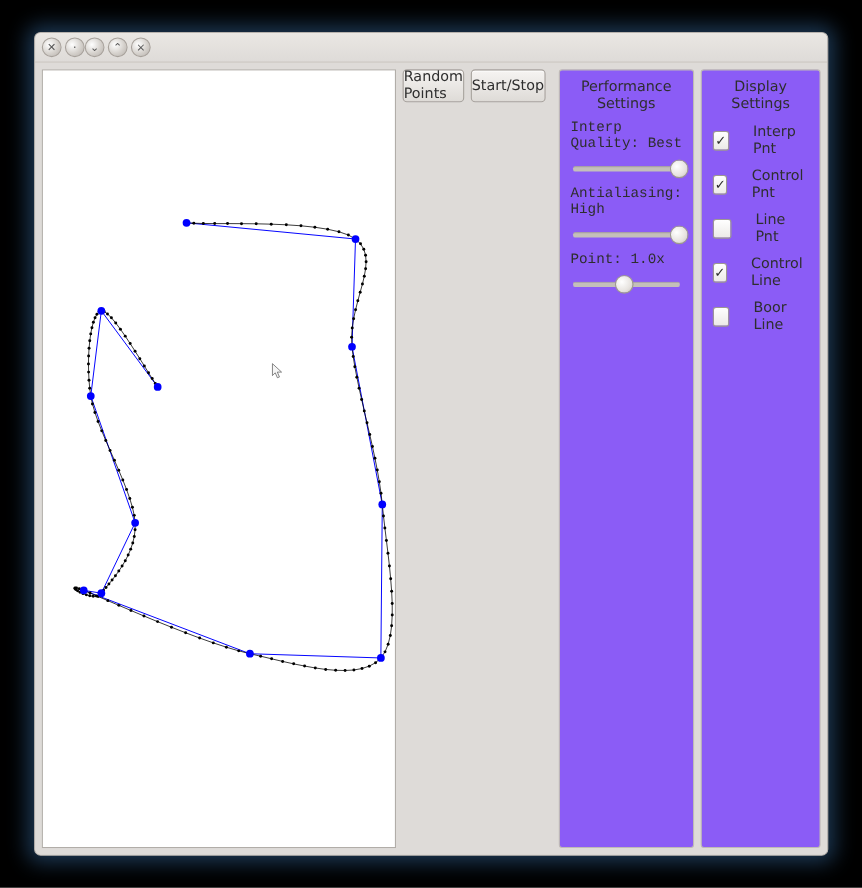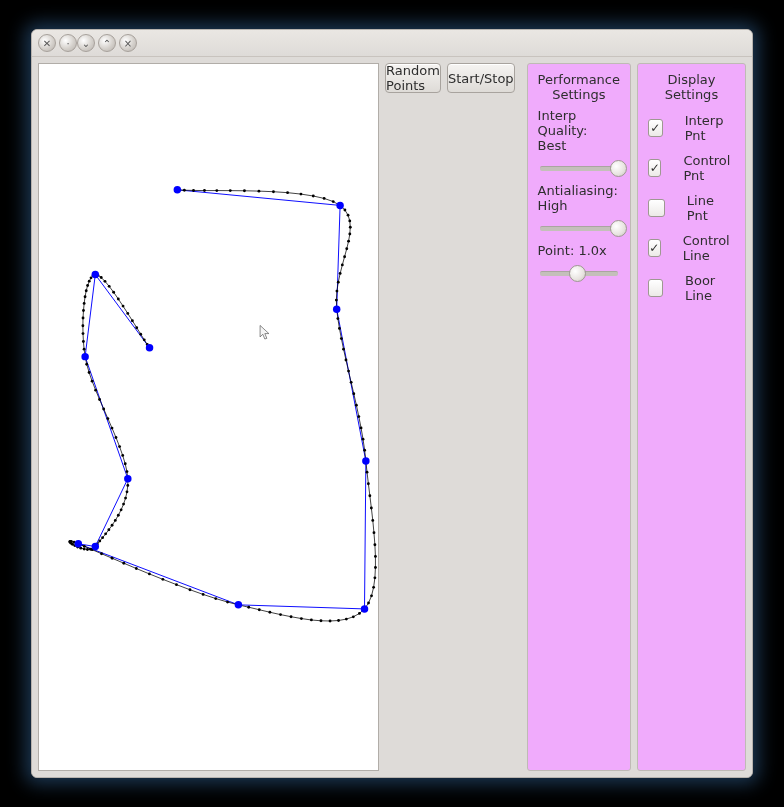--- a/index.html
+++ b/index.html
@@ -77,28 +77,28 @@
     display:flex; align-items:center; justify-content:center;
     box-shadow: inset 0 1px 0 #fff;
   }
   .row2 { display:flex; gap:6px; }
   .row2 .btn { flex:1; }
   .gap { height:100px; }
   .group {
     border:1px solid #bfbab5;
     border-radius:3px;
     padding:8px 10px 10px 10px;
-    background:#f0abfc;
+    background:#8b5cf6;
   }
   .group-title {
     text-align:center;
     font-size:13px;
     margin-bottom:6px;
   }
-  .slider-label { font-size:13px; margin-top:4px; }
+  .slider-label { font-size:13px; margin-top:4px;font-family:Liberation Mono, monospace; }
   .slider {
     position:relative;
     height:22px;
     margin-top:4px;
   }
   .slider-track {
     position:absolute; left:2px; right:2px; top:9px; height:4px;
     background:#c4bfba; border-radius:2px;
     border-top:1px solid #aaa5a0;
   }

